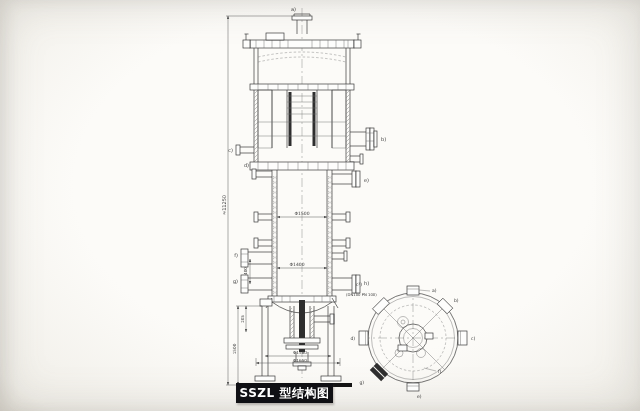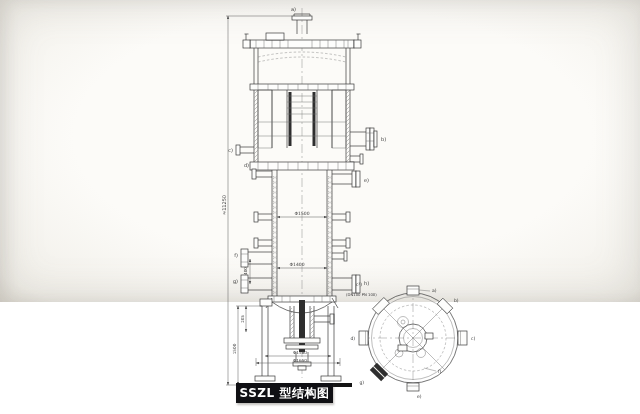--- a/index.html
+++ b/index.html
@@ -1,17 +1,17 @@
 <!DOCTYPE html>
 <html><head>
 <meta charset="utf-8">
 <style>
   html,body{margin:0;padding:0;}
   body{width:640px;height:414px;overflow:hidden;background:#fff;font-family:"DejaVu Sans",sans-serif;}
-  .scan{position:relative;width:640px;height:302px;
+  .scan{position:relative;width:640px;height:411px;
         background:radial-gradient(ellipse at 52% 45%, #fcfbf8 55%, #f1efe9 92%, #e7e4dc 100%);
         box-shadow:inset 0 0 46px rgba(110,105,95,.20), inset 6px 0 14px rgba(120,115,105,.12);}
   svg{position:absolute;left:0;top:0;}
   svg text{font-family:"DejaVu Sans",sans-serif;fill:#3b3b3b;}
   .ln{stroke:#3a3a3a;stroke-width:.7;fill:none;}
   .lt{stroke:#6b6b6b;stroke-width:.45;fill:none;}
   .dsh{stroke:#7a7a7a;stroke-width:.45;fill:none;stroke-dasharray:2.5 2;}
   .cl{stroke:#8d8d8d;stroke-width:.5;fill:none;stroke-dasharray:9 3 2 3;}
   .dim{stroke:#5a5a5a;stroke-width:.5;fill:none;}
   .wh{fill:#fdfdfc;stroke:#3a3a3a;stroke-width:.7;}

